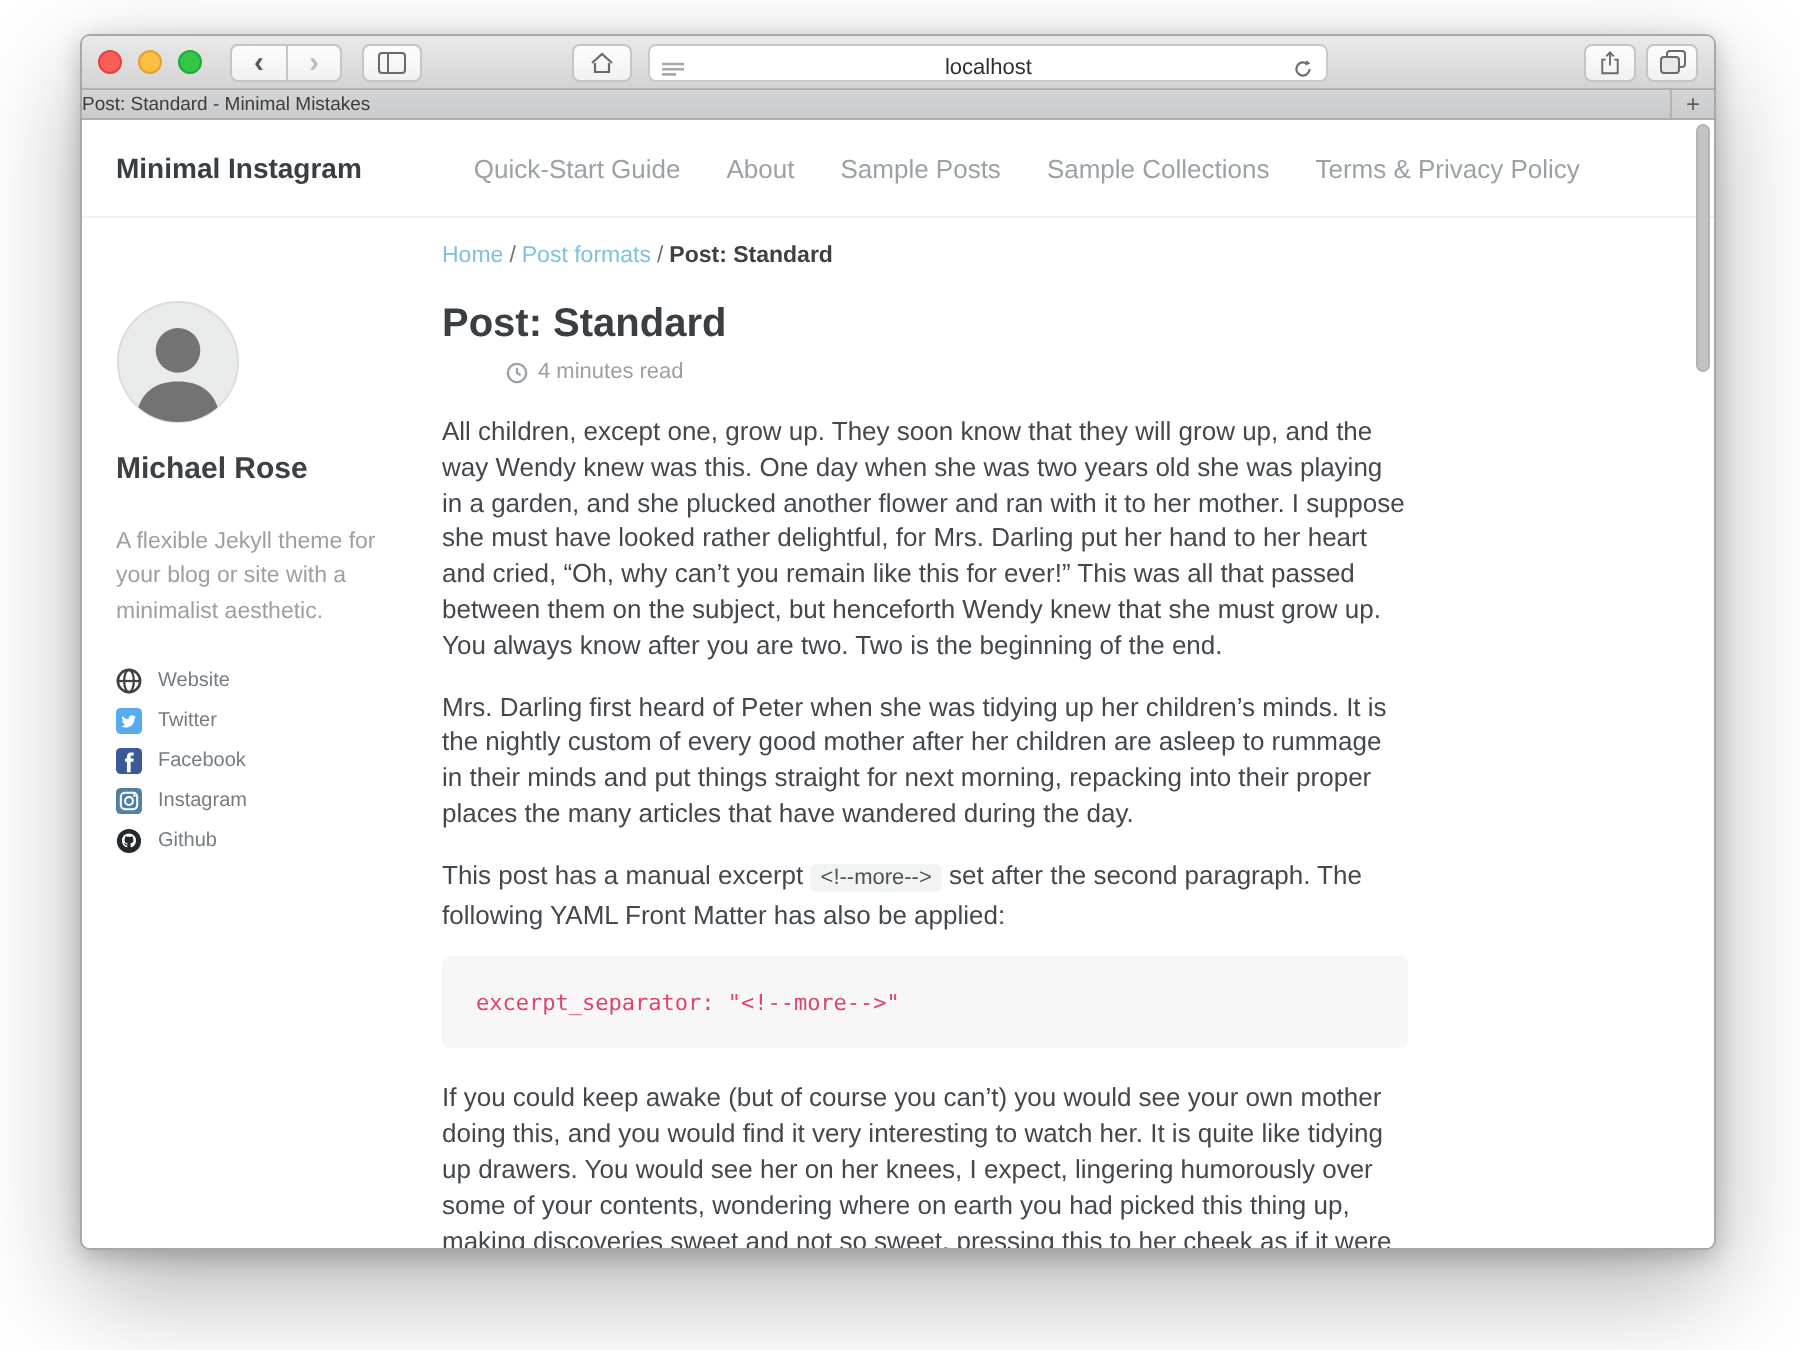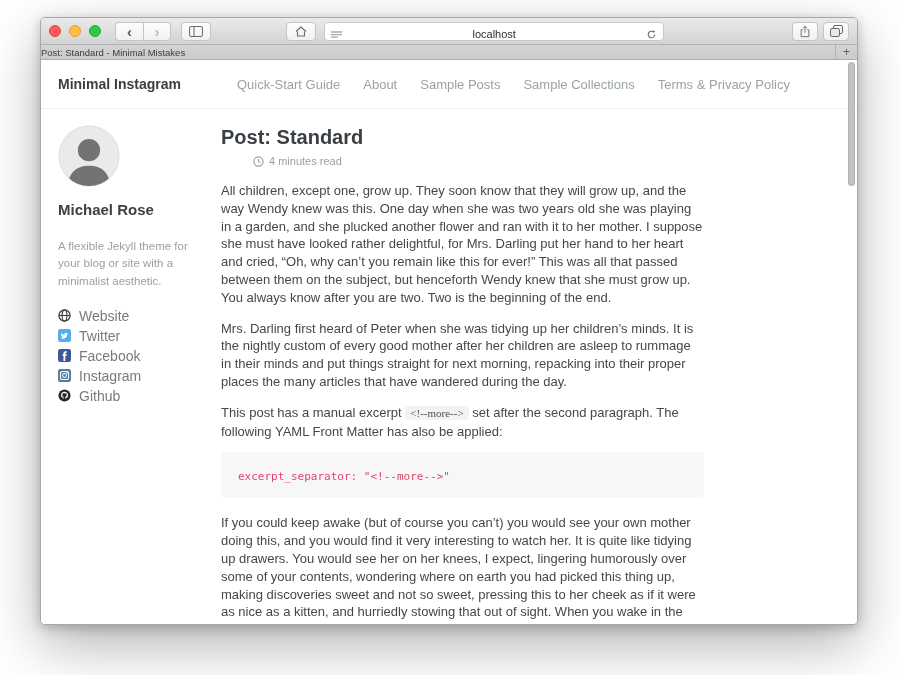--- a/index.html
+++ b/index.html
@@ -62,30 +62,30 @@
   .breadcrumb .crumb-current { color:#3d4144; font-weight:700; }
 
   .columns { display:flex; padding-left:17px; margin-top:16px; }
   .side { width:163px; flex:none; }
   .side-inner { width:140px; }
   .avatar { width:62px; height:62px; display:block; }
   .author-name { margin-top:14px; font-size:15px; font-weight:600; color:#3d4144; }
   .author-bio { margin-top:20px; font-size:11.5px; line-height:1.5; color:#9aa0a4; }
   .author-links { margin-top:16px; }
   .alink { display:flex; align-items:center; gap:8px; height:20px; cursor:pointer; }
-  .alink span.lbl { font-size:14px; color:#757c81; }
+  .alink span.lbl { font-size:10px; color:#757c81; }
   .aicon { width:13px; height:13px; flex:none; display:block; }
 
   .main { width:483px; flex:none; }
   .post-title { font-size:20px; font-weight:700; color:#3a3f44; line-height:1.2; }
   .meta { margin-top:6px; display:flex; align-items:center; gap:5px;margin-left:32px; }
   .meta .meta-text { font-size:11px; color:#9aa0a4; }
   .main p { font-size:13px; line-height:17.8px; color:#43484d; margin-top:13px; }
   .main p.first { margin-top:15px; }
-  code.inline { font-family:Liberation Serif, serif;
+  code.inline { font-family:Liberation Sans, sans-serif;
                 font-size:11px; background:#f2f3f3; border-radius:3px;
                 padding:1px 5px; color:#4b5157; }
   .codeblock { margin:12px 0 16px 0; background:#f7f7f7; border-radius:4px;
                padding:14px 17px; }
   .codeblock code { font-family:"DejaVu Sans Mono","Liberation Mono",monospace;
                     font-size:11px; color:#e0436c; white-space:pre; }
   svg { display:block; }
 </style>
 </head>
 <body>
@@ -163,20 +163,23 @@
       <span class="site-title">Minimal Instagram</span>
       <div class="nav">
         <a>Quick-Start Guide</a>
         <a>About</a>
         <a>Sample Posts</a>
         <a>Sample Collections</a>
         <a>Terms &amp; Privacy Policy</a>
       </div>
     </div>
 
+    <div class="breadcrumb">
+      <span class="crumb-link">Home</span><span class="crumb-sep">/</span><span class="crumb-link">Post formats</span><span class="crumb-sep">/</span><span class="crumb-current">Post: Standard</span>
+    </div>
 
     <div class="columns">
 
       <div class="side">
         <div class="side-inner">
           <svg class="avatar" viewBox="0 0 64 64">
             <defs>
                 <clipPath id="avclip">
                   <circle cx="32" cy="32" r="31"></circle>
                 </clipPath>

